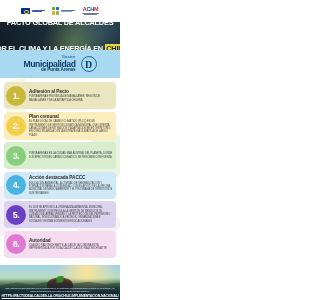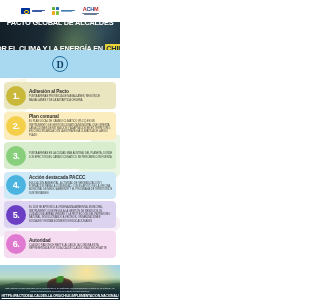--- a/index.html
+++ b/index.html
@@ -225,20 +225,25 @@
   <div class="hero-txt">
     <div class="hero-l1">PACTO GLOBAL DE ALCALDES</div>
     <div class="hero-l2">
       <span>POR EL CLIMA Y LA ENERGÍA EN</span>
       <span class="hero-hl">CHILE</span>
     </div>
   </div>
 </div>
 
 <div class="municipio">
+  <div class="muni-text">
+    <div class="muni-pre">Ilustre</div>
+    <div class="muni-main">Municipalidad</div>
+    <div class="muni-post">de Punta Arenas</div>
+  </div>
   <div class="muni-seal">D</div>
 </div>
 
 <div class="content">
   <div class="bg-deco">
     <span class="leaf l1"></span>
       <span class="leaf l2"></span>
     <span class="leaf l3"></span>
       <span class="leaf l4"></span>
   </div>

